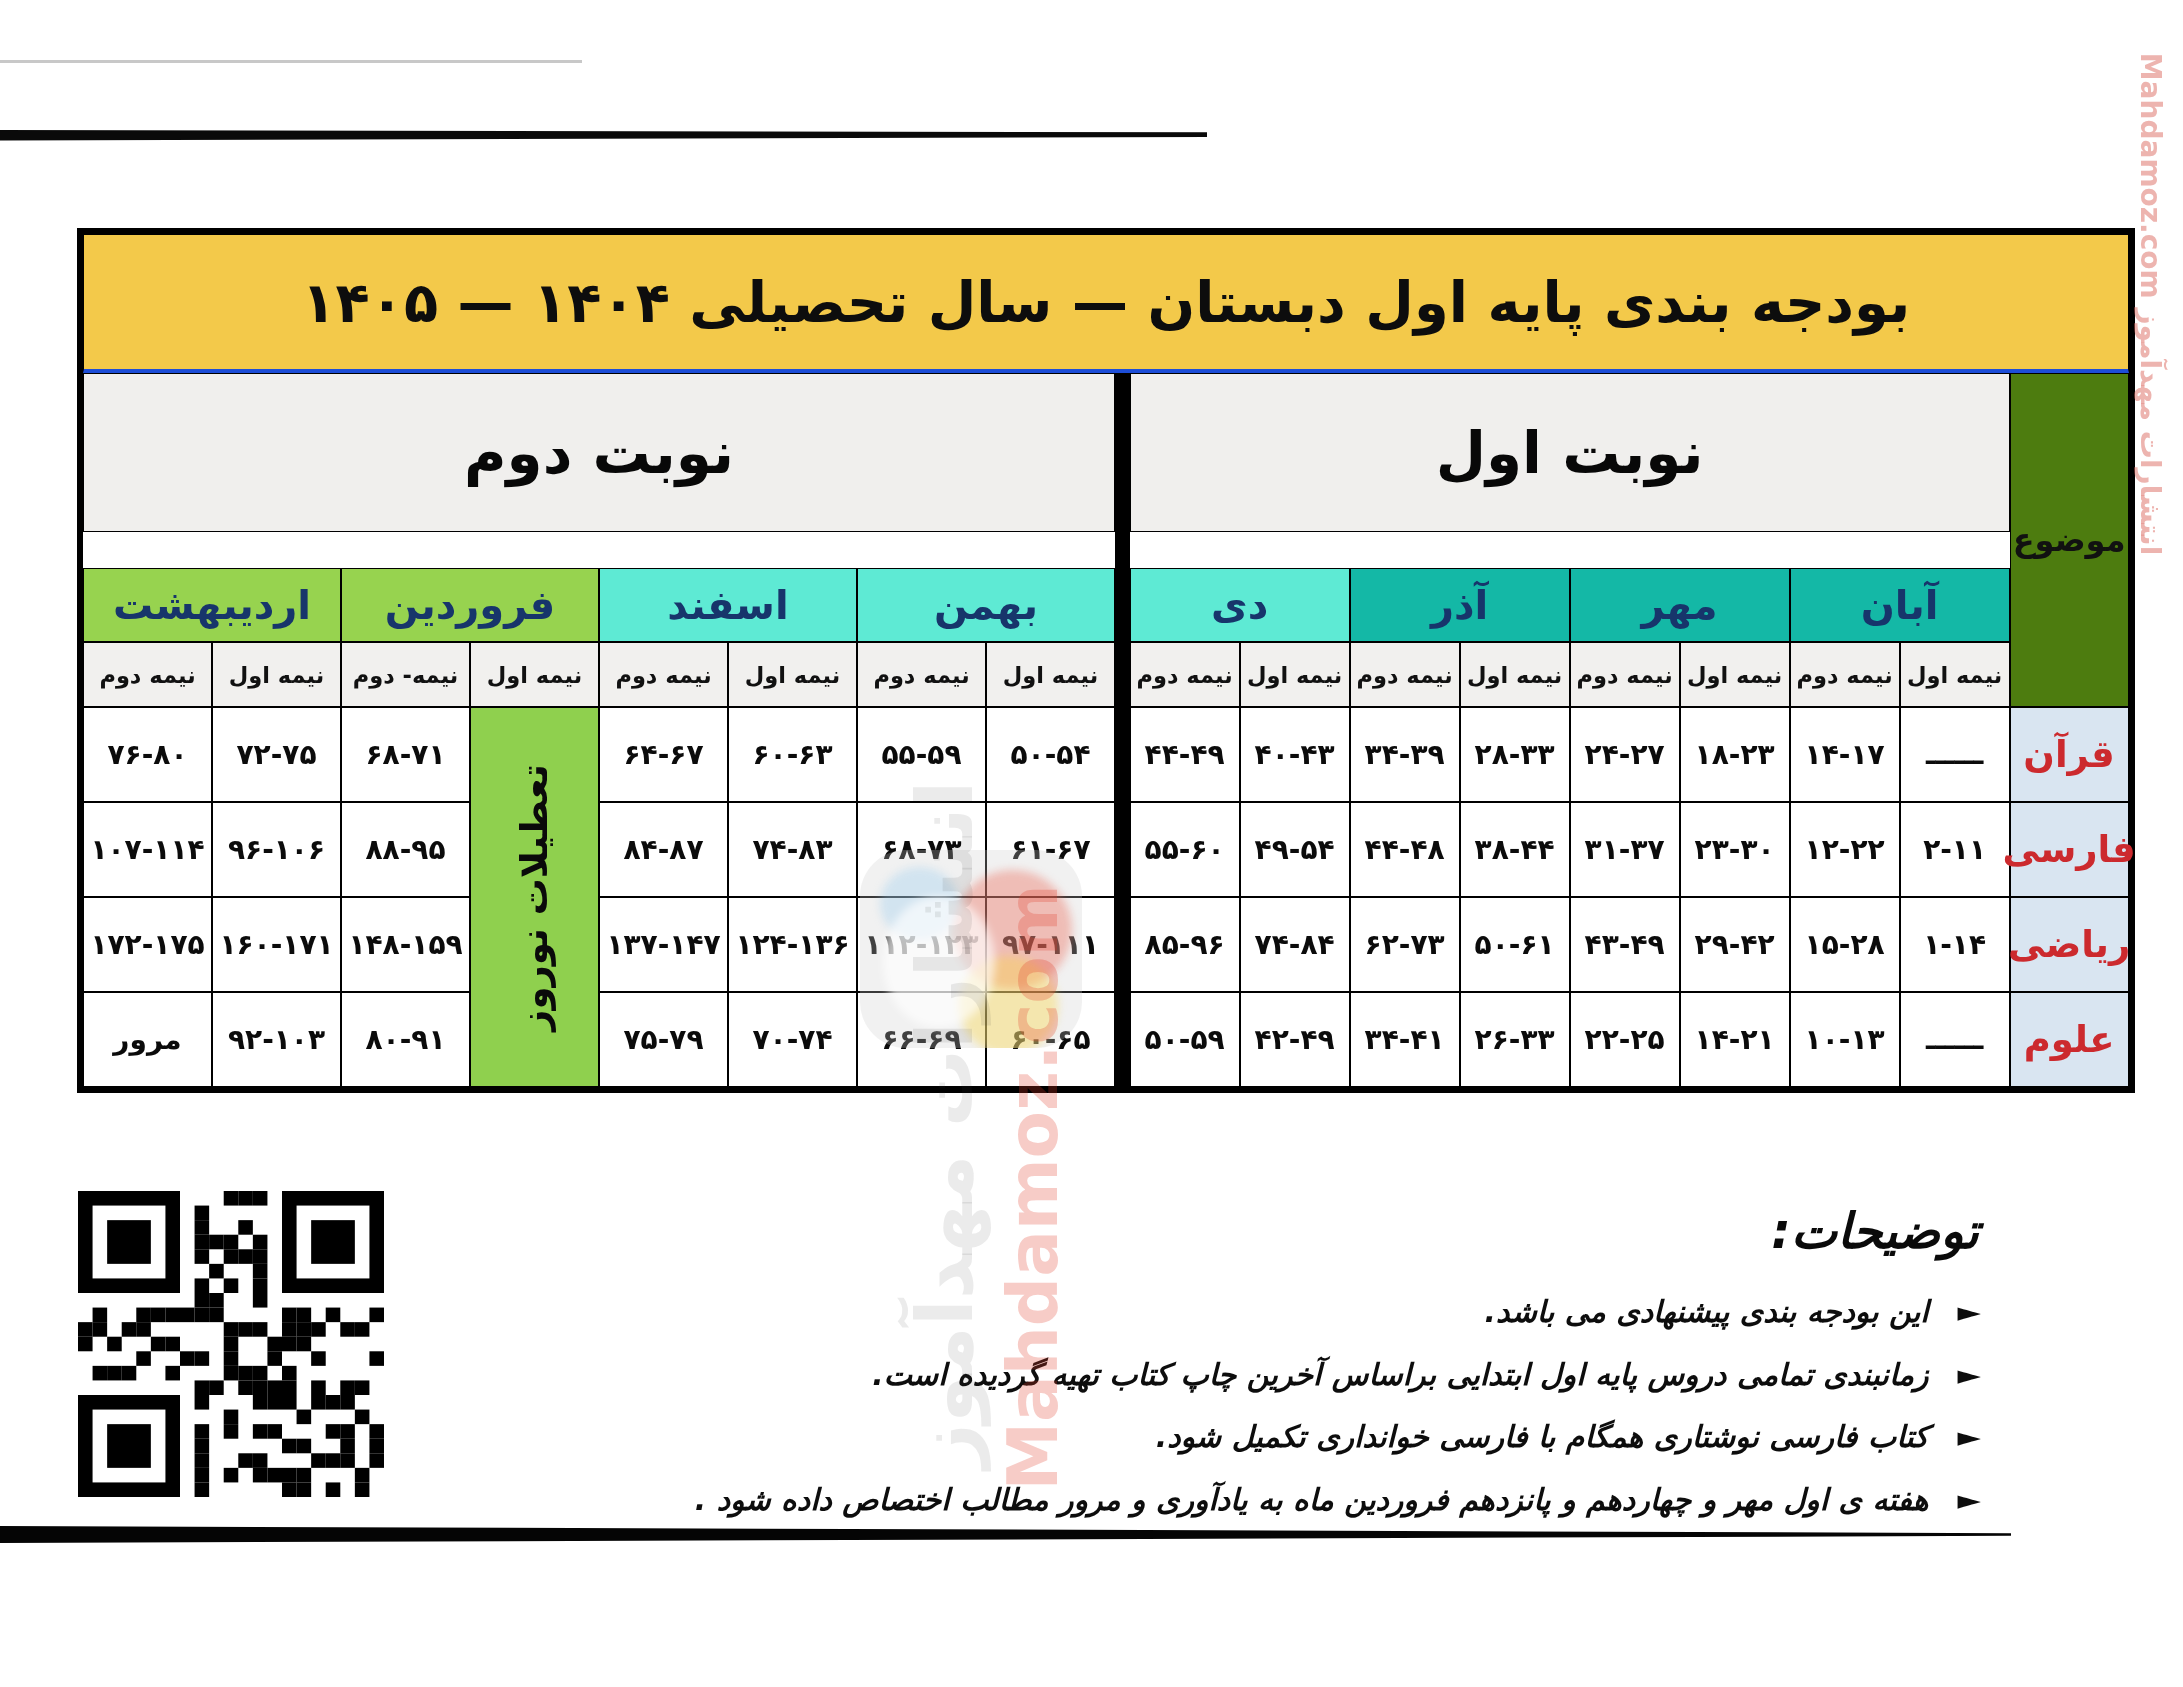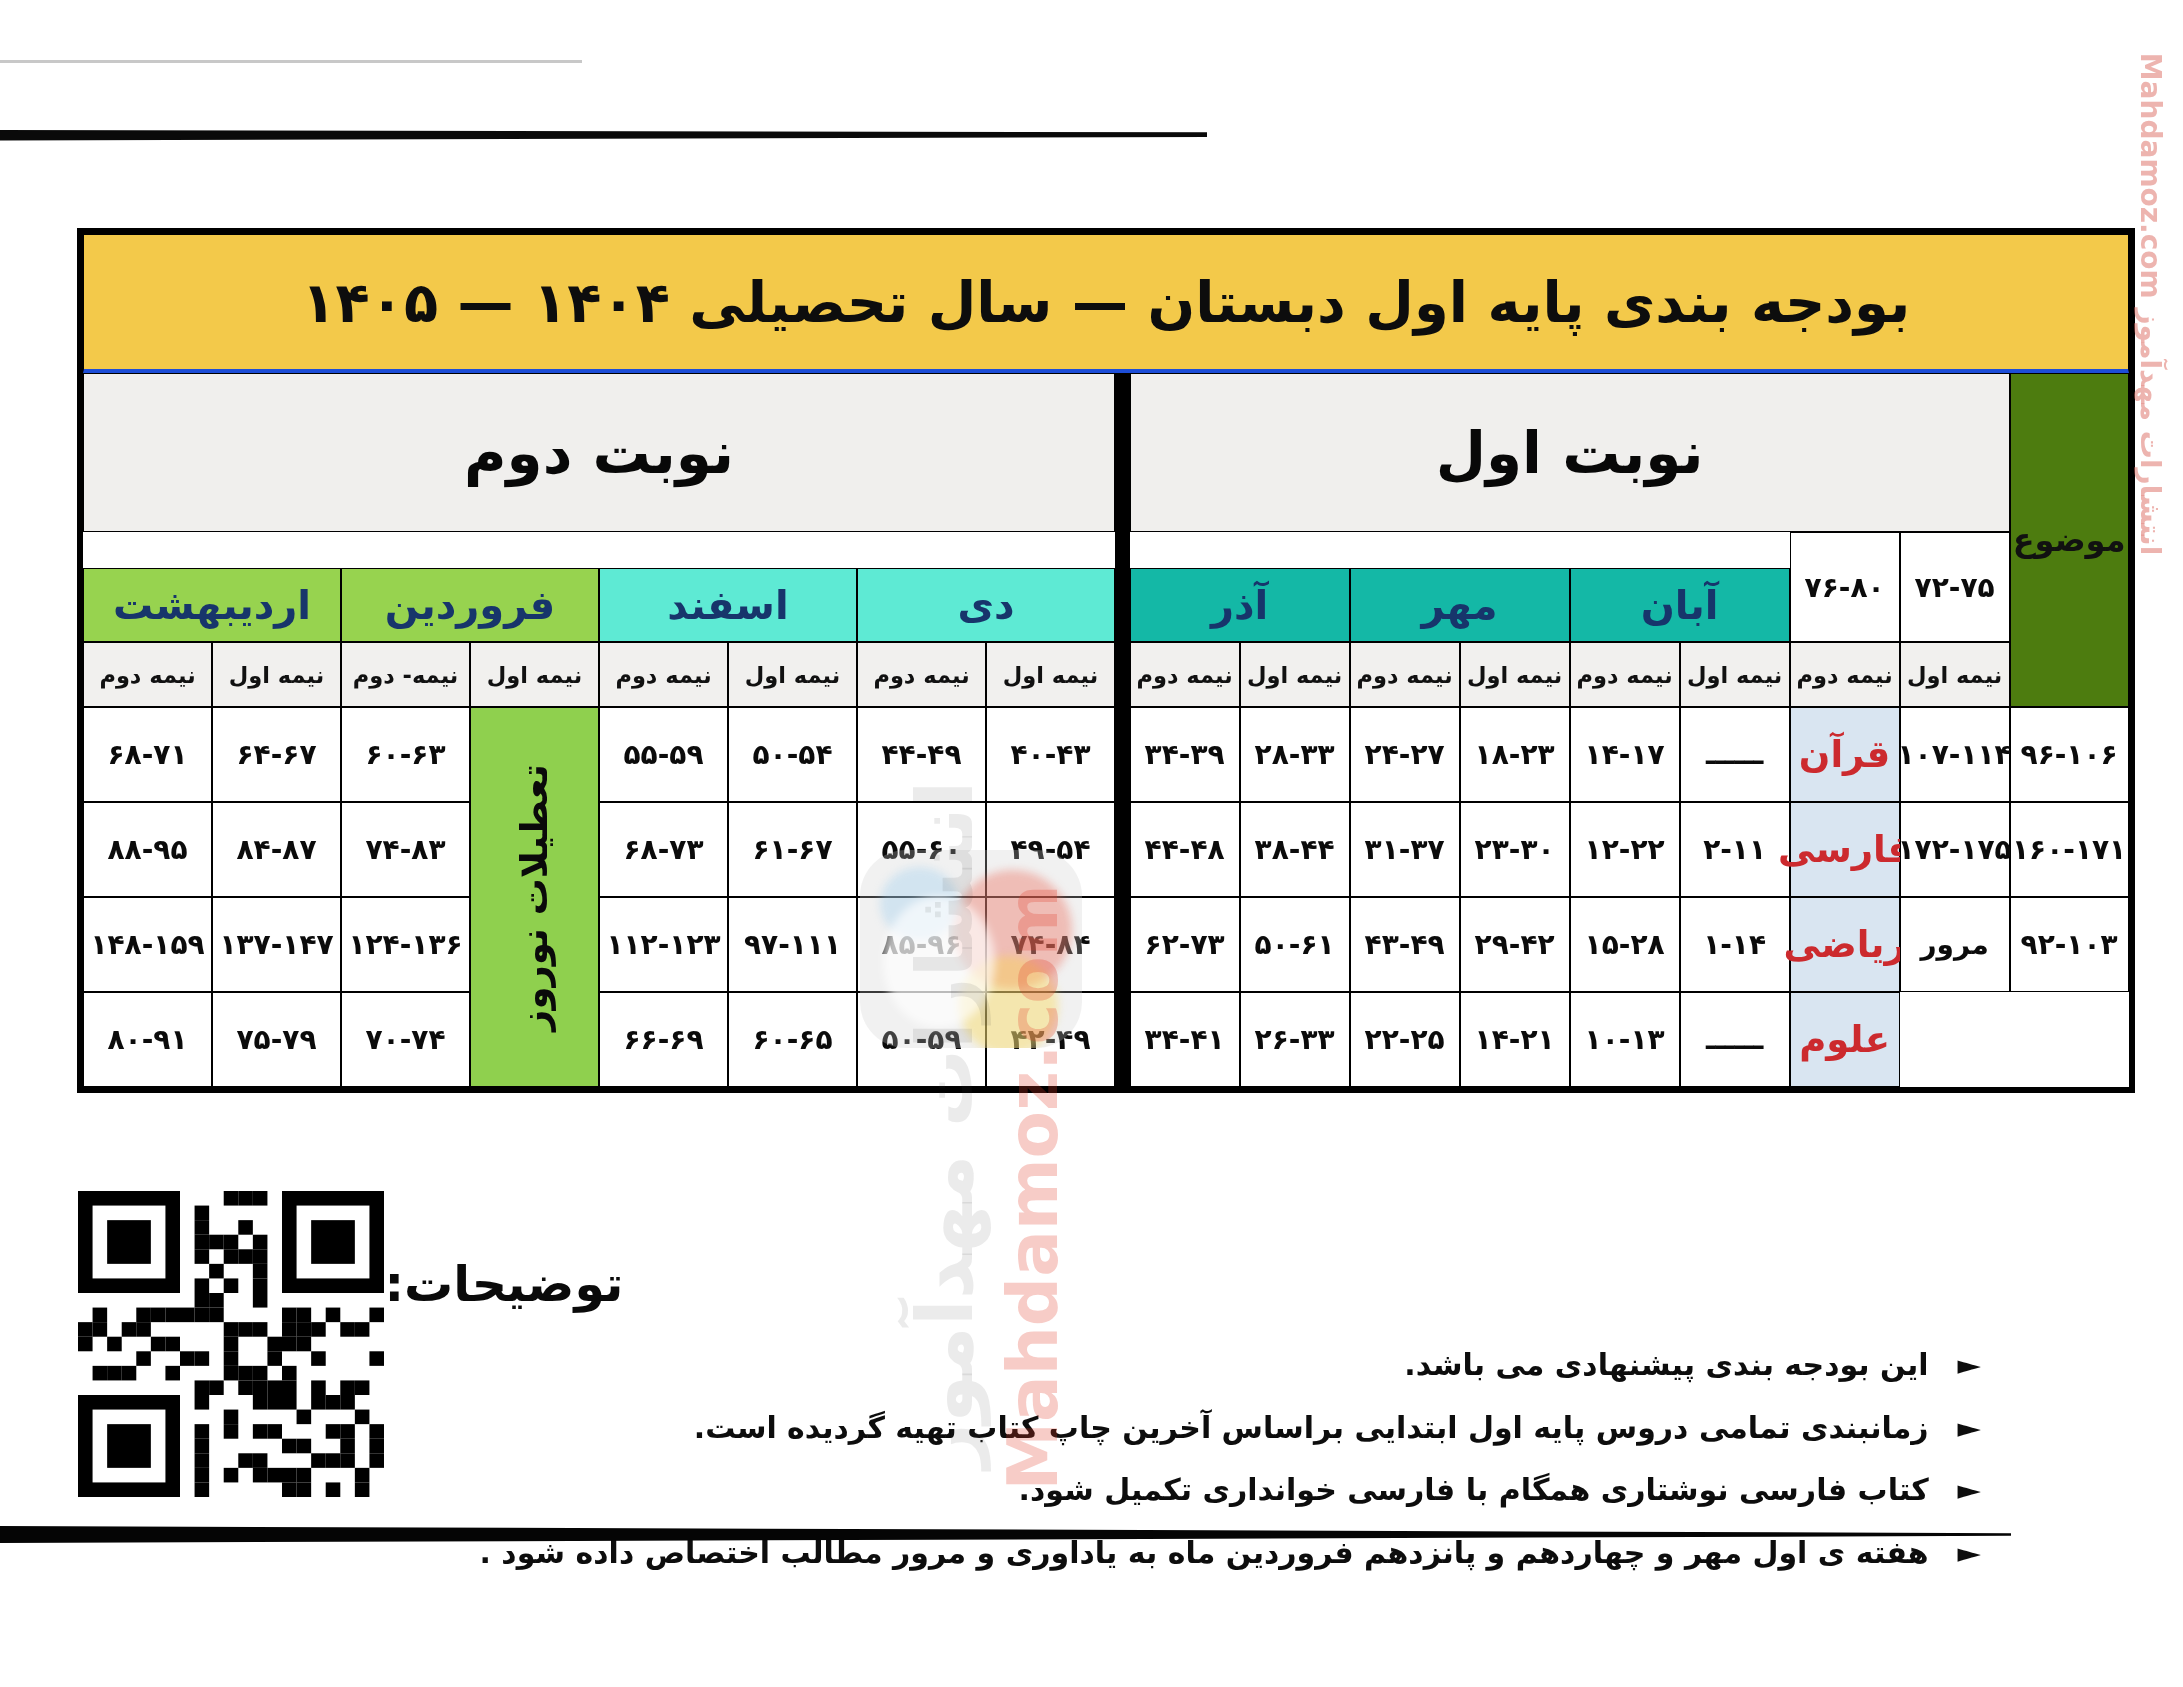--- a/index.html
+++ b/index.html
@@ -34,21 +34,21 @@
   .m-blue{background:#5eead4;}
   .m-green{background:#97D34F;}
   .half{grid-row:4;background:#F1F0EE;font-size:22.5px;font-weight:bold;color:#111;}
   .data{font-size:28px;font-weight:bold;background:#fff;color:#0b0b0b;}
   .subj{background:#D9E5F1;font-size:37px;font-weight:bold;color:#CC2A2E;}
   .nowruz{grid-column:4;grid-row:5/9;background:#8FD04E;border:1.3px solid #000;}
   .nowruz span{display:block;transform:rotate(-90deg);white-space:nowrap;
      font-size:37px;font-weight:bold;color:#0a0a0a;}
 
   
-  .notes{position:absolute;top:1256px;right:204px;width:1621px;direction:rtl;text-align:left;}
+  .notes{position:absolute;top:1203px;right:204px;width:1621px;direction:rtl;text-align:right;font-style:italic;}
   .notes-heading{font-size:49px;font-weight:bold;color:#0a0a0a;margin-bottom:32px;margin-left:26.5px;}
   .note-item{display:flex;direction:rtl;align-items:flex-start;gap:30px;margin-bottom:22.5px;
      font-size:30px;font-weight:bold;color:#0d0d0d;line-height:1.3;}
   .note-arrow{font-size:26.5px;line-height:40px;transform:scaleX(1.15);}
 
   
   .qr{position:absolute;left:78px;top:1191px;width:306px;height:306px;}
 
   
   .wm{position:absolute;pointer-events:none;white-space:nowrap;font-weight:bold;text-align:center;}
@@ -80,20 +80,21 @@
 
     <div class="divider"></div>
     <div class="c subjhead">موضوع</div>
 
     <div class="c term term-2">نوبت دوم</div>
     <div class="c term term-1">نوبت اول</div>
 
     <div class="c month span2 m-green">اردیبهشت</div>
     <div class="c month span2 m-green">فروردین</div>
     <div class="c month span2 m-blue">اسفند</div>
+    <div class="c month span2 m-blue">بهمن</div>
     <div class="c month span2 m-blue">دی</div>
     <div class="c month span2 m-yellow">آذر</div>
     <div class="c month span2 m-yellow">مهر</div>
     <div class="c month span2 m-yellow">آبان</div>
 
     <div class="c half">نیمه دوم</div>
     <div class="c half">نیمه اول</div>
     <div class="c half">نیمه- دوم</div>
     <div class="c half">نیمه اول</div>
     <div class="c half">نیمه دوم</div>

